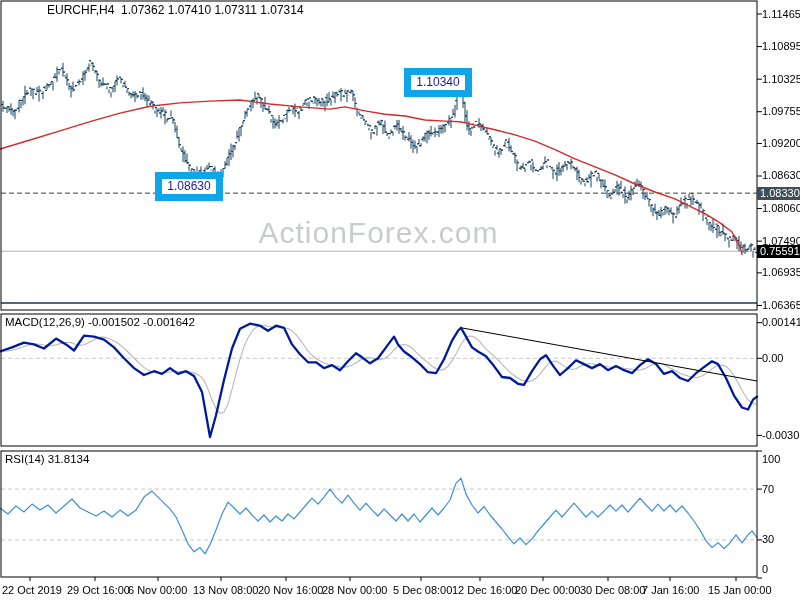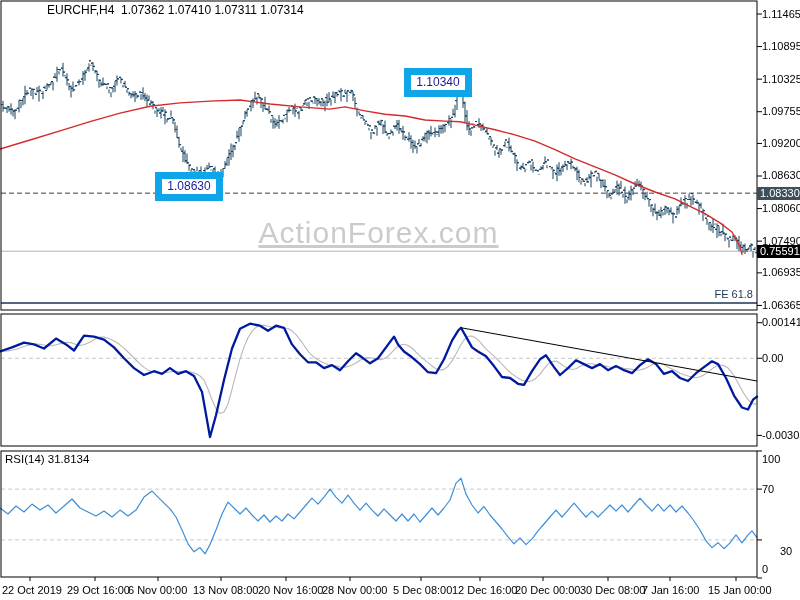--- a/index.html
+++ b/index.html
@@ -1,21 +1,21 @@
 <!DOCTYPE html>
 <html><head>
 <meta charset="utf-8">
 <style>
   html,body{margin:0;padding:0;background:#fff;}
   .chart{position:relative;width:800px;height:600px;background:#fff;overflow:hidden;
          font-family:"Liberation Sans",sans-serif;}
   .chart svg{position:absolute;left:0;top:0;}
   .hdr{position:absolute;left:5px;top:3px;font-size:12px;color:#000;margin-left:42px;}
   .wm{position:absolute;left:0;top:216px;width:757px;text-align:center;font-size:30px;
-      color:#c9cbce;letter-spacing:1px;text-decoration:underline;}
+      color:#c9cbce;letter-spacing:1px;}
   .ind-label{position:absolute;left:5px;font-size:11.5px;color:#000;}
   #macdLabel{top:316px;}
   #rsiLabel{top:453px;}
   .fe{position:absolute;top:288px;left:0;width:753px;text-align:right;font-size:11px;color:#1c3556;}
   .callout{position:absolute;border:7px solid #0ea5e9;color:#1a1a99;background:#fff;
            font-size:12px;width:54px;height:15px;line-height:15px;text-align:center;}
   .badge{position:absolute;left:757px;width:62px;height:13px;line-height:13px;color:#fff;
          font-size:11px;text-align:left;padding-left:3px;box-sizing:border-box;}
   .badge-dark{background:#3c4f5a;}
   .badge-black{background:#000;}
@@ -1209,23 +1209,23 @@
       <line x1="736" y1="577" x2="736" y2="581" stroke="#000" stroke-width="1"></line>
     </svg>
 
   <div class="hdr">
     <span>EURCHF,H4</span>&nbsp;
     <span>1.07362 1.07410 1.07311 1.07314</span>
   </div>
 
   <div class="wm">ActionForex.com</div>
 
+  <div class="ind-label" id="macdLabel">MACD(12,26,9) -0.001502 -0.001642</div>
   <div class="ind-label" id="rsiLabel">RSI(14) 31.8134</div>
 
-  <div class="fe">FE 61.8</div>
 
   <div class="callout" id="co0" style="left: 404px; top: 68px;">1.10340</div>
   <div class="callout" id="co1" style="left: 155px; top: 172px;">1.08630</div>
 
   <div class="badge badge-dark" id="bResist" style="top: 187px;">1.08330</div>
   <div class="badge badge-black" id="bPrice" style="top: 245px;">0.75591</div>
 
   <div id="labels">
       <div class="tick" style="left: 762px; top: 8px;">1.11465</div>
       <div class="tick" style="left: 762px; top: 40px;">1.10895</div>
@@ -1235,21 +1235,21 @@
       <div class="tick" style="left: 762px; top: 169px;">1.08630</div>
       <div class="tick" style="left: 762px; top: 202px;">1.08060</div>
       <div class="tick" style="left: 762px; top: 235px;">1.07490</div>
       <div class="tick" style="left: 762px; top: 266px;">1.06935</div>
       <div class="tick" style="left: 762px; top: 299px;">1.06365</div>
       <div class="tick" style="left: 762px; top: 316px;">0.001411</div>
       <div class="tick" style="left: 762px; top: 352px;">0.00</div>
       <div class="tick" style="left: 762px; top: 429px;">-0.003055</div>
       <div class="tick" style="left: 762px; top: 453px;">100</div>
       <div class="tick" style="left: 762px; top: 483px;">70</div>
-      <div class="tick" style="left: 780px; top: 533px; margin-top: 12px;">30</div>
+      <div class="tick" style="left: 762px; top: 533px;">30</div>
       <div class="tick" style="left: 762px; top: 563px;">0</div>
       <div class="date" style="left: 2px;">22 Oct 2019</div>
       <div class="date" style="left: 67px;">29 Oct 16:00</div>
       <div class="date" style="left: 128px;">6 Nov 00:00</div>
       <div class="date" style="left: 193px;">13 Nov 08:00</div>
       <div class="date" style="left: 258px;">20 Nov 16:00</div>
       <div class="date" style="left: 322px;">28 Nov 00:00</div>
       <div class="date" style="left: 393px;">5 Dec 08:00</div>
       <div class="date" style="left: 452px;">12 Dec 16:00</div>
       <div class="date" style="left: 515px;">20 Dec 00:00</div>

